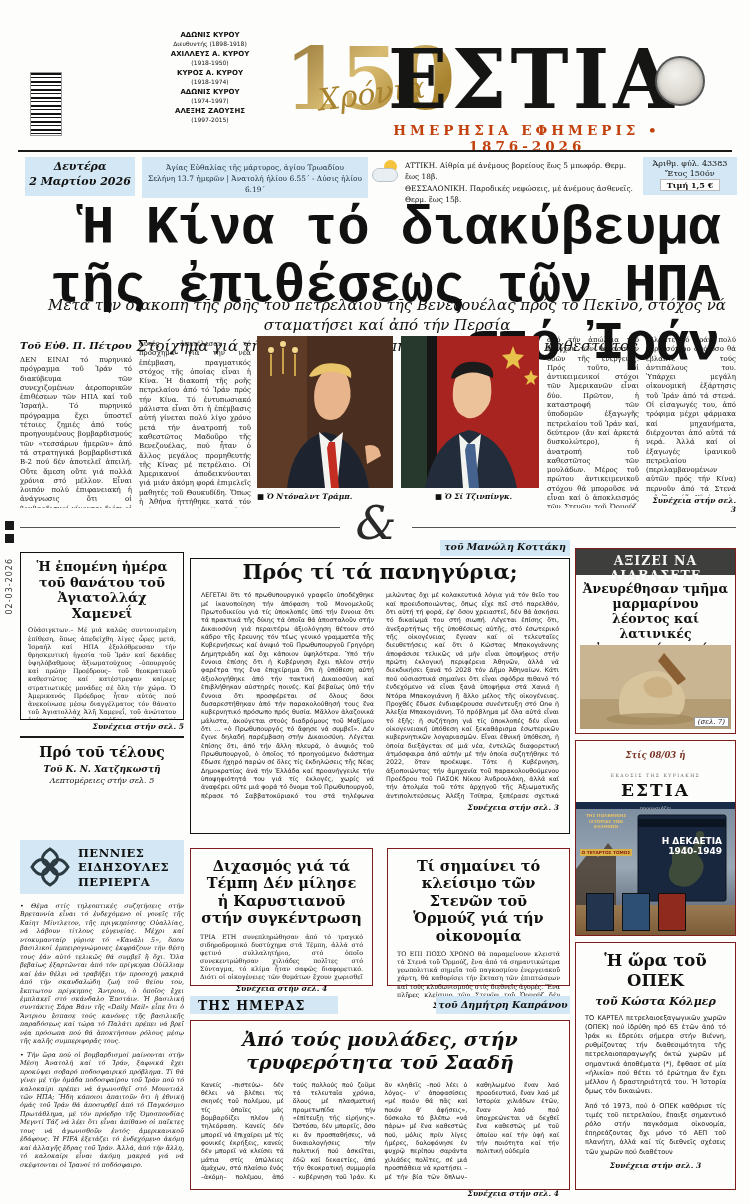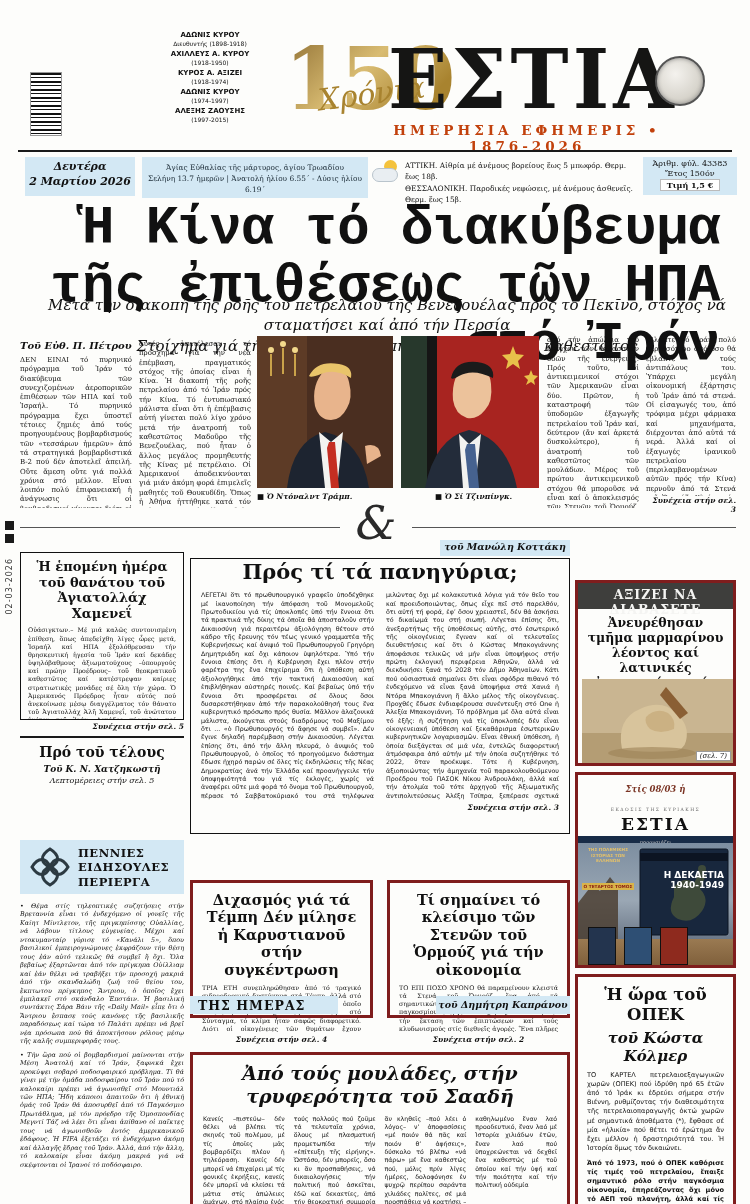--- a/index.html
+++ b/index.html
@@ -30,42 +30,42 @@
       repeating-linear-gradient(180deg,#111 0 2px,#fff 2px 4px,#111 4px 5px,#fff 5px 8px);}
   
   .mainhead{font-size:54px;line-height:1.07;font-weight:bold;text-align:right;letter-spacing:-0.5px;font-family:Liberation Mono, monospace;}
   .deck{font-size:15px;font-style:italic;text-align:center;line-height:1.35;margin-left:12px;}
   .bodytxt{font-size:7px;line-height:1.33;}
   .bodytxt2{font-size:6.3px;line-height:1.3;}
   .byline{font-weight:bold;font-style:italic;font-size:10px;}
   .cont{font-weight:bold;font-style:italic;font-size:7.5px;text-align:right;}
   .caption{font-size:7.5px;font-weight:bold;font-style:italic;}
   .boxed{border:1.5px solid #111;}
-  .boxed-thin{border:3px solid #7f1d1d;margin-top:32px;}
+  .boxed-thin{border:1px solid #7f1d1d;}
   .sechead{font-weight:bold;text-align:center;line-height:1.2;}
   .darkbar{background:#3e3e3c;color:#f4f4f2;}
   .photo-frame{overflow:hidden;}
   .pennies-orn{width:44px;height:44px;}
   .wood{background:linear-gradient(180deg,#9a7a52,#7c5c38);}
 </style>
 </head>
 <body>
 
 <div id="page">
 
   <div class="abs rule" style="left:5px;top:521px;width:9px;height:9px;"></div>
   <div class="abs rule" style="left:5px;top:534px;width:9px;height:9px;"></div>
   <div class="abs sans" style="left:-21px;top:580px;transform:rotate(-90deg);font-size:8px;letter-spacing:1px;color:#333;width:60px;">02-03-2026</div>
 
   <div class="abs barcode" style="left:30px;top:72px;"></div>
 
   <div class="abs founders" style="left:150px;top:31px;width:120px;">
     <div><span class="fname">ΑΔΩΝΙΣ ΚΥΡΟΥ</span><br><span class="fdate">Διευθυντής (1898-1918)</span></div>
     <div><span class="fname">ΑΧΙΛΛΕΥΣ Α. ΚΥΡΟΥ</span><br><span class="fdate">(1918-1950)</span></div>
-    <div><span class="fname">ΚΥΡΟΣ Α. ΑΞΙΖΕΙ</span><br><span class="fdate">(1918-1974)</span></div>
+    <div><span class="fname">ΚΥΡΟΣ Α. ΚΥΡΟΥ</span><br><span class="fdate">(1918-1974)</span></div>
     <div><span class="fname">ΑΔΩΝΙΣ ΚΥΡΟΥ</span><br><span class="fdate">(1974-1997)</span></div>
     <div><span class="fname">ΑΛΕΞΗΣ ΖΑΟΥΣΗΣ</span><br><span class="fdate">(1997-2015)</span></div>
   </div>
 
   <div class="abs" style="left:284px;top:28px;">
     <span class="logo150">150</span>
     <span class="abs logo150w" style="left:34px;top:48px;">Χρόνια</span>
   </div>
 
   <div class="abs estia-title" style="left:388px;top:34px;">ΕΣΤΙΑ</div>
@@ -259,19 +259,19 @@
   <div class="abs bluebox" style="left:190px;top:996px;width:148px;height:18px;font-weight:bold;font-size:12.5px;letter-spacing:1px;padding:2px 0 0 8px;box-sizing:border-box;">ΤΗΣ ΗΜΕΡΑΣ</div>
   <div class="abs bluebox" style="left:436px;top:996px;width:134px;height:18px;font-style:italic;font-weight:bold;font-size:9.5px;text-align:center;padding-top:3px;box-sizing:border-box;">τοῦ Δημήτρη Καπράνου</div>
   <div class="abs boxed-thin" style="left:190px;top:1020px;width:380px;height:170px;box-sizing:border-box;padding:7px 10px;">
     <div class="sechead" style="font-size:19px;font-style:italic;">Ἀπό τούς μουλάδες, στήν τρυφερότητα τοῦ Σααδῆ</div>
     <div class="sans just" style="font-size:6.2px;line-height:1.35;column-count:4;column-gap:9px;height:108px;overflow:hidden;margin-top:7px;">Κανείς –πιστεύω– δέν θέλει νά βλέπει τίς σκηνές τοῦ πολέμου, μέ τίς ὁποῖες μᾶς βομβαρδίζει πλέον ἡ τηλεόραση. Κανείς δέν μπορεῖ νά ἐπιχαίρει μέ τίς φονικές ἐκρήξεις, κανείς δέν μπορεῖ νά κλείσει τά μάτια στίς ἀπώλειες ἀμάχων, στό πλαίσιο ἑνός –ἀκόμη– πολέμου, ἀπό τούς πολλούς πού ζοῦμε τά τελευταῖα χρόνια, ὅλους μέ πλασματική προμετωπίδα τήν «ἐπίτευξη τῆς εἰρήνης». Ὡστόσο, δέν μπορεῖς, ὅσο κι ἄν προσπαθήσεις, νά δικαιολογήσεις τήν πολιτική πού ἀσκεῖται, ἐδῶ καί δεκαετίες, ἀπό τήν θεοκρατική συμμορία - κυβέρνηση τοῦ Ἰράν. Κι ἄν κληθεῖς –πού λέει ὁ λόγος– ν’ ἀποφασίσεις «μέ ποιόν θά πᾶς καί ποιόν θ’ ἀφήσεις», δύσκολο τό βλέπω «νά πάρω» μέ ἕνα καθεστώς πού, μόλις πρίν λίγες ἡμέρες, δολοφόνησε ἐν ψυχρῷ περίπου σαράντα χιλιάδες πολῖτες, σέ μιά προσπάθεια νά κρατήσει –μέ τήν βία τῶν ὅπλων– καθηλωμένο ἕναν λαό προοδευτικό, ἕναν λαό μέ Ἱστορία χιλιάδων ἐτῶν, ἕναν λαό πού ὑποχρεώνεται νά δεχθεῖ ἕνα καθεστώς μέ τοῦ ὁποίου καί τήν ὑφή καί τήν ποιότητα καί τήν πολιτική οὐδεμία</div>
     <div class="cont">Συνέχεια στήν σελ. 4</div>
   </div>
 
   <div class="abs boxed-thin" style="left:575px;top:942px;width:161px;height:248px;box-sizing:border-box;padding:8px 9px;">
     <div class="sechead" style="font-size:16.5px;">Ἡ ὥρα τοῦ ΟΠΕΚ</div>
-    <div class="byline" style="text-align:center;font-size:15px;margin-top:4px;">τοῦ Κώστα Κόλμερ</div>
+    <div class="byline" style="text-align:center;font-size:11px;margin-top:4px;">τοῦ Κώστα Κόλμερ</div>
     <div class="sans just" style="font-size:6.6px;line-height:1.4;margin-top:6px;">ΤΟ ΚΑΡΤΕΛ πετρελαιοεξαγωγικῶν χωρῶν (ΟΠΕΚ) πού ἱδρύθη πρό 65 ἐτῶν ἀπό τό Ἰράκ κι ἑδρεύει σήμερα στήν Βιέννη, ρυθμίζοντας τήν διαθεσιμότητα τῆς πετρελαιοπαραγωγῆς ὀκτώ χωρῶν μέ σημαντικά ἀποθέματα (*), ἔφθασε σέ μία «ἡλικία» πού θέτει τό ἐρώτημα ἄν ἔχει μέλλον ἡ δραστηριότητά του. Ἡ Ἱστορία ὅμως τόν δικαιώνει.</div>
-    <div class="sans just" style="font-size:6.6px;line-height:1.4;margin-top:5px;font-weight:bold;">Ἀπό τό 1973, πού ὁ ΟΠΕΚ καθόρισε τίς τιμές τοῦ πετρελαίου, ἔπαιξε σημαντικό ρόλο στήν παγκόσμια οἰκονομία, ἐπηρεάζοντας ὄχι μόνο τό ΑΕΠ τοῦ πλανήτη, ἀλλά καί τίς διεθνεῖς σχέσεις τῶν χωρῶν πού διαθέτουν</div>
+    <div class="sans just" style="font-size:6.6px;line-height:1.4;margin-top:5px;">Ἀπό τό 1973, πού ὁ ΟΠΕΚ καθόρισε τίς τιμές τοῦ πετρελαίου, ἔπαιξε σημαντικό ρόλο στήν παγκόσμια οἰκονομία, ἐπηρεάζοντας ὄχι μόνο τό ΑΕΠ τοῦ πλανήτη, ἀλλά καί τίς διεθνεῖς σχέσεις τῶν χωρῶν πού διαθέτουν</div>
     <div class="cont" style="text-align:center;margin-top:4px;">Συνέχεια στήν σελ. 3</div>
   </div>
 
 </div>
 
 </body></html>

